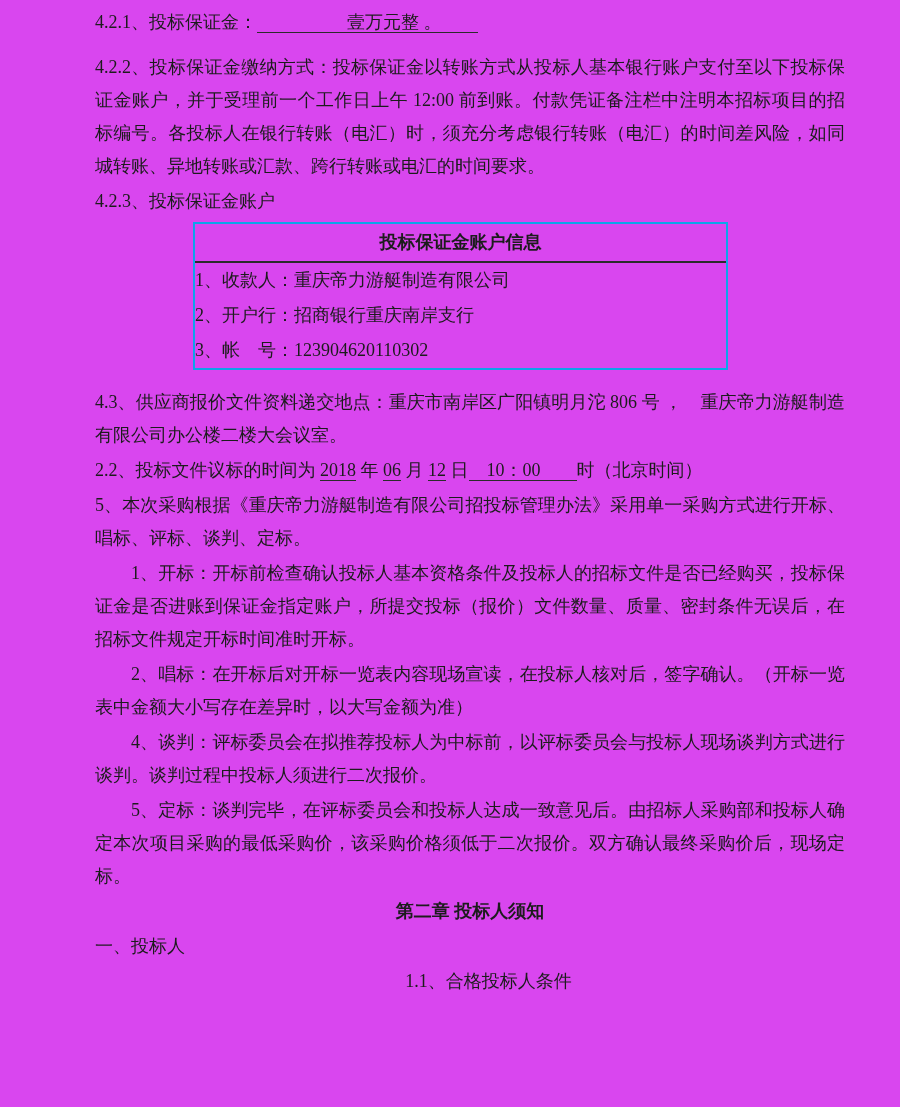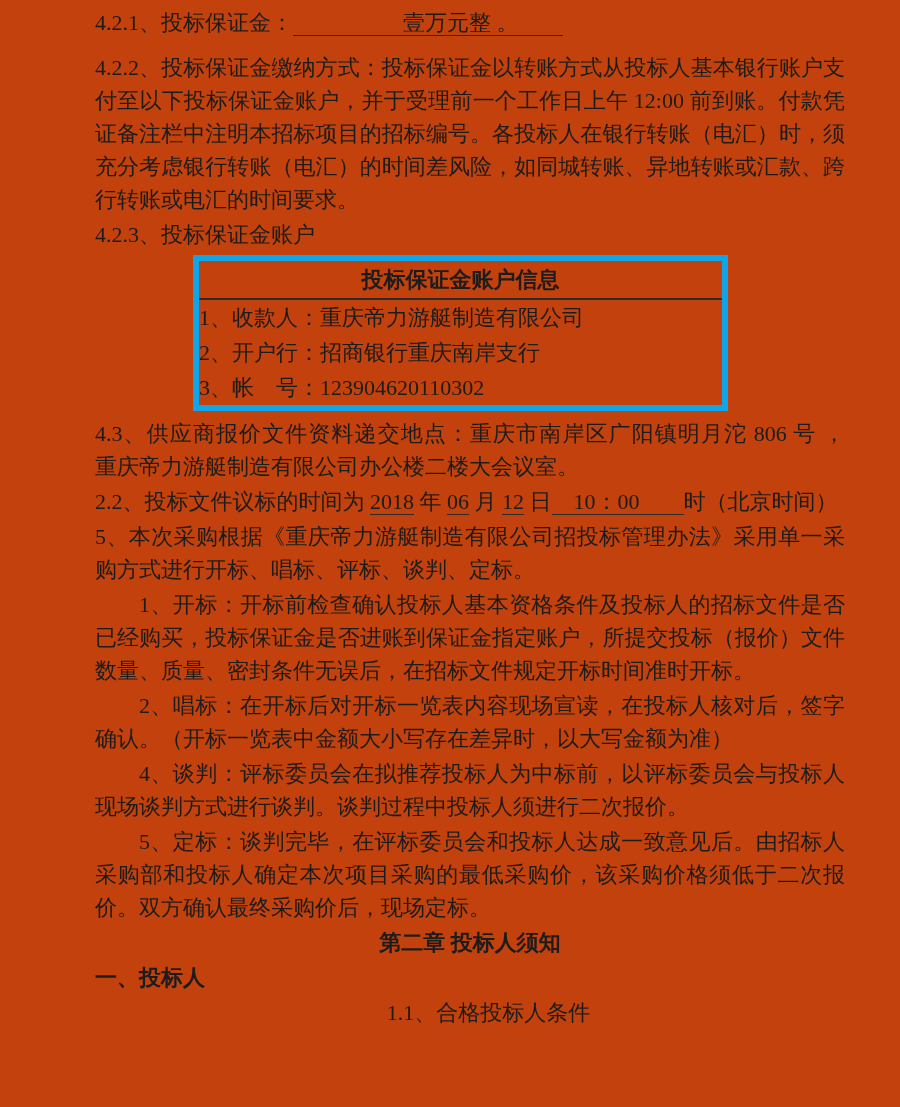--- a/index.html
+++ b/index.html
@@ -5,42 +5,42 @@
   html, body {
     margin: 0;
     padding: 0;
     background: #ffffff;
   }
   .page {
     position: relative;
     width: 900px;
     height: 1107px;
     box-sizing: border-box;
-    background: #c2410c;
+    background: #d946ef;
     color: #1c1c1c;
     font-family: "Liberation Serif", "DejaVu Serif", serif;
-    font-size: 22px;
+    font-size: 18px;
     line-height: 33px;
     padding: 6px 55px 0 95px;
     overflow: hidden;
     text-align: justify;
   }
   .para { margin: 0; }
   .para + .para { margin-top: 2px; }
   .p421 { margin-bottom: 12px; }
   .indent { text-indent: 2em; }
   .bold { font-weight: normal; }
   .u {
     border-bottom: 1px solid #2b2b2b;
     white-space: pre-wrap;
   }
   .acct-table {
     width: 535px;
-    margin: 4px 0 6px 98px;
-    border: 6px solid #0ea5e9;
+    margin: 4px 0 16px 98px;
+    border: 2px solid #0ea5e9;
     box-sizing: border-box;
     text-align: left;
   }
   .acct-header {
     height: 37px;
     line-height: 37px;
     text-align: center;
     font-weight: bold;
     border-bottom: 2px solid #2b2b2b;
   }
@@ -48,21 +48,21 @@
     height: 35px;
     line-height: 35px;
   }
   .chapter-title {
     margin-top: 40px;
     text-align: center;
     font-weight: bold;
   }
   .sec-heading {
     margin-top: 2px;
-    font-weight: bold;
+    font-weight: normal;
     text-align: left;
   }
   .sub-item {
     margin-top: 2px;
     padding-left: 37px;
     text-align: center;
   }
 </style>
 </head>
 <body>

